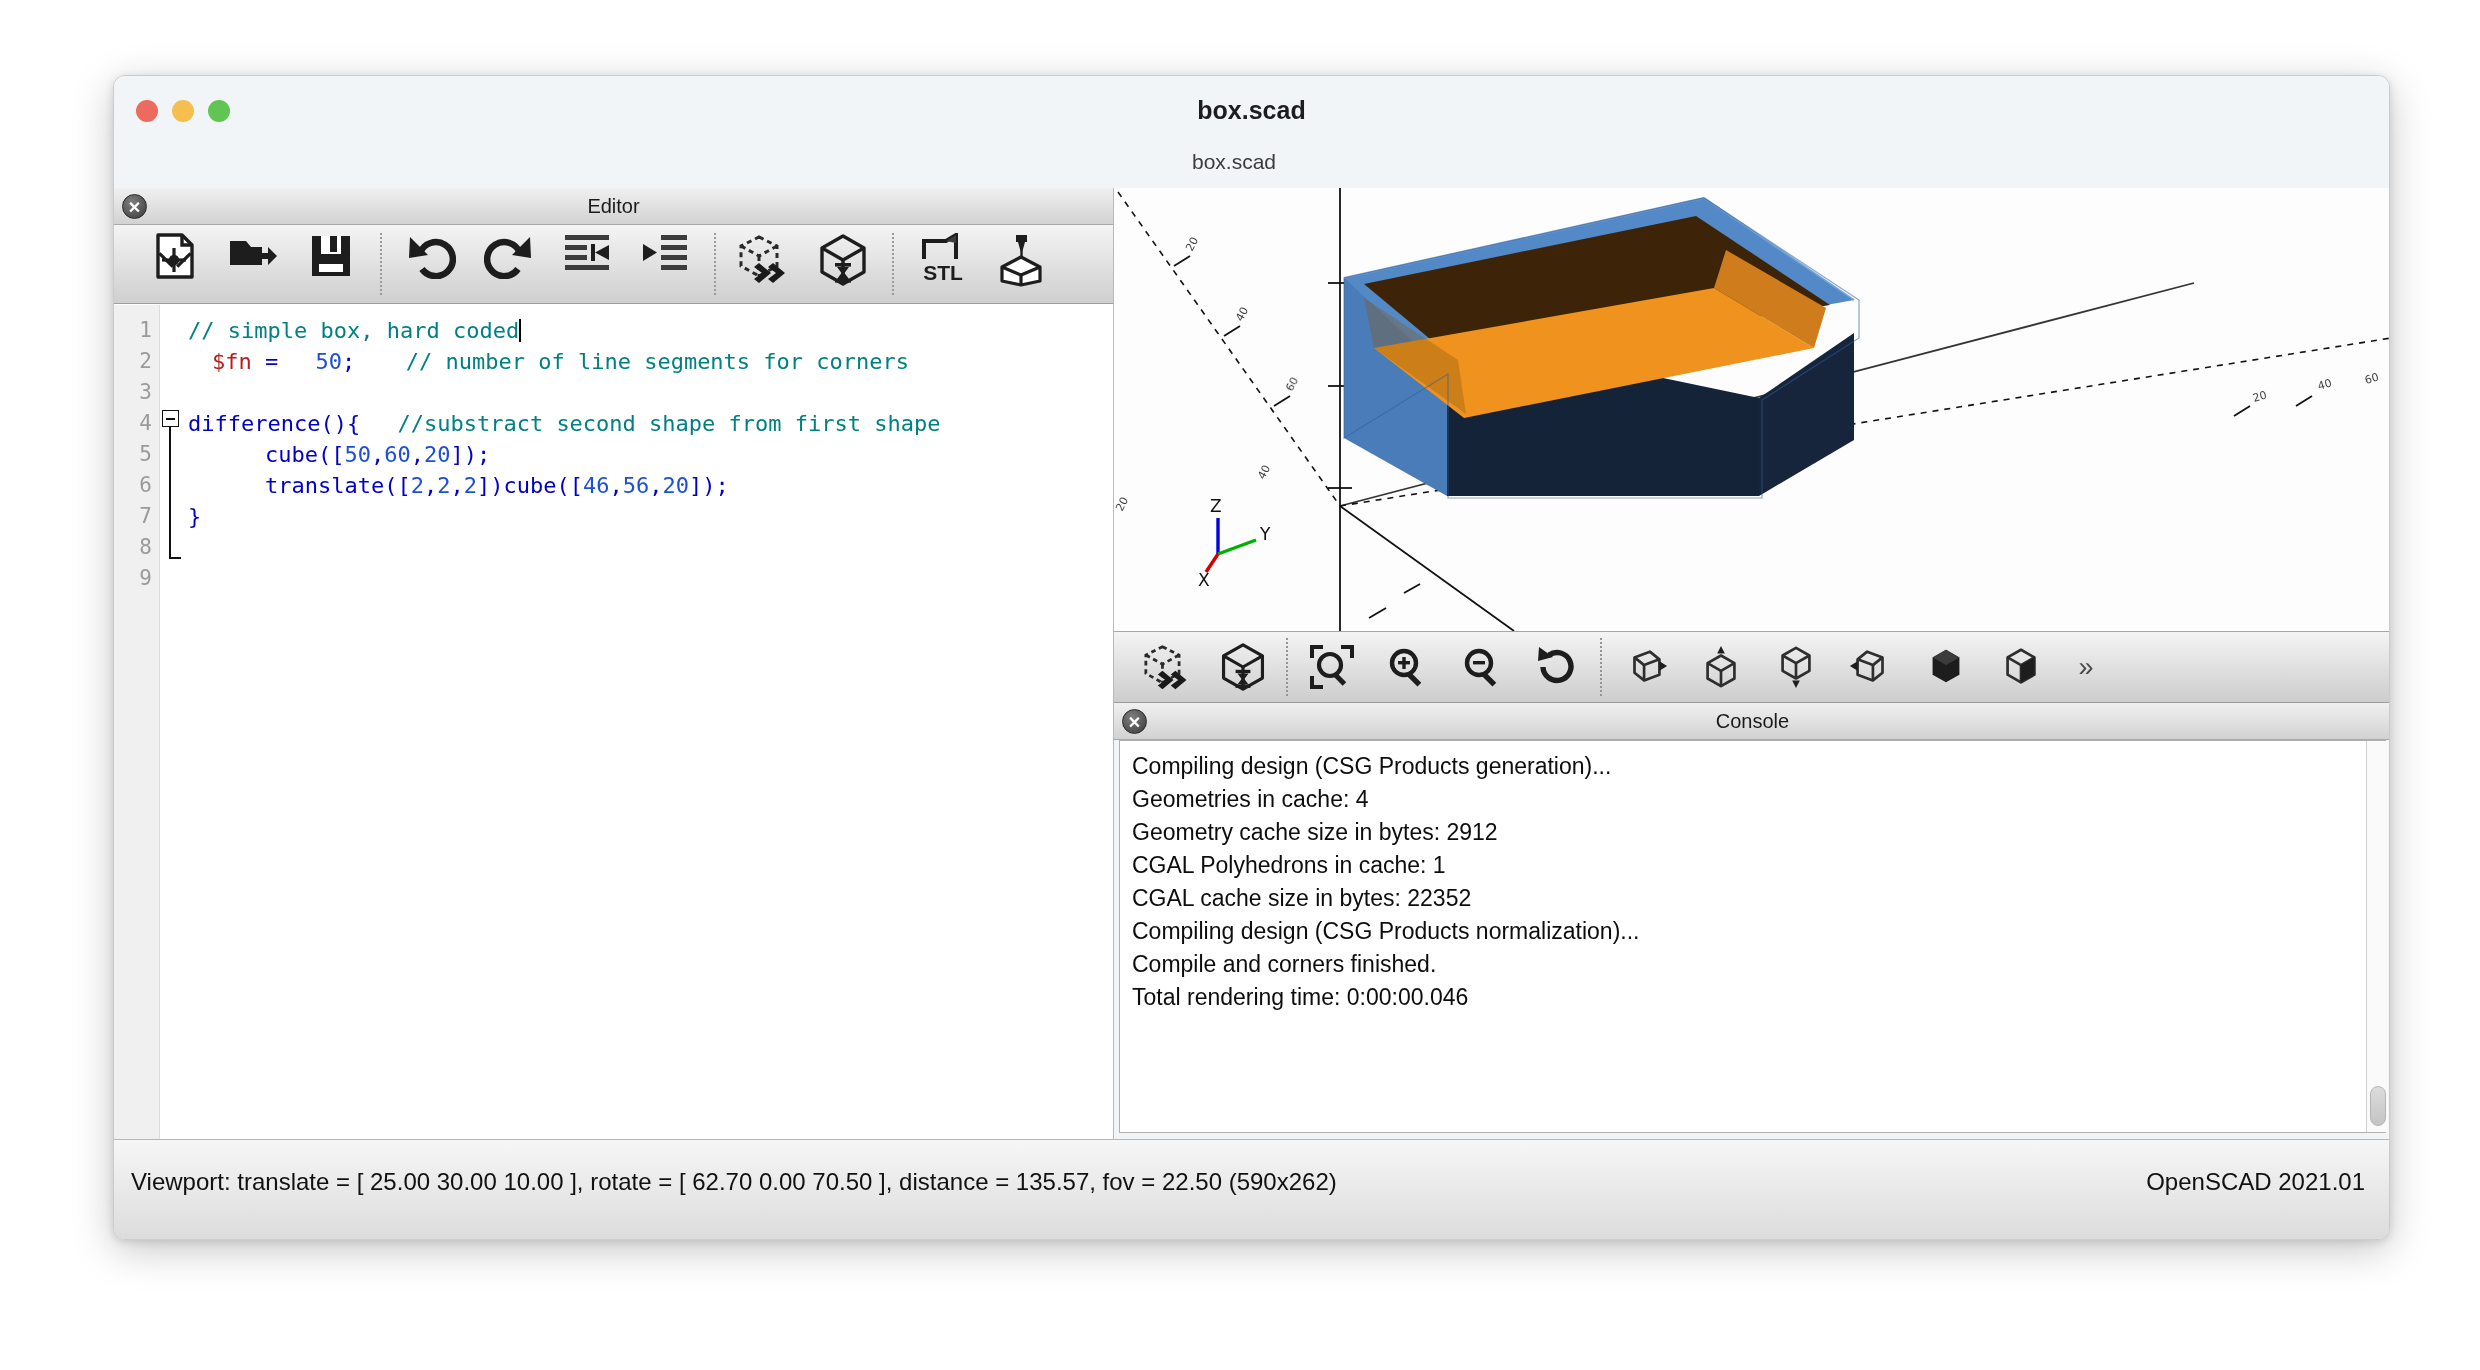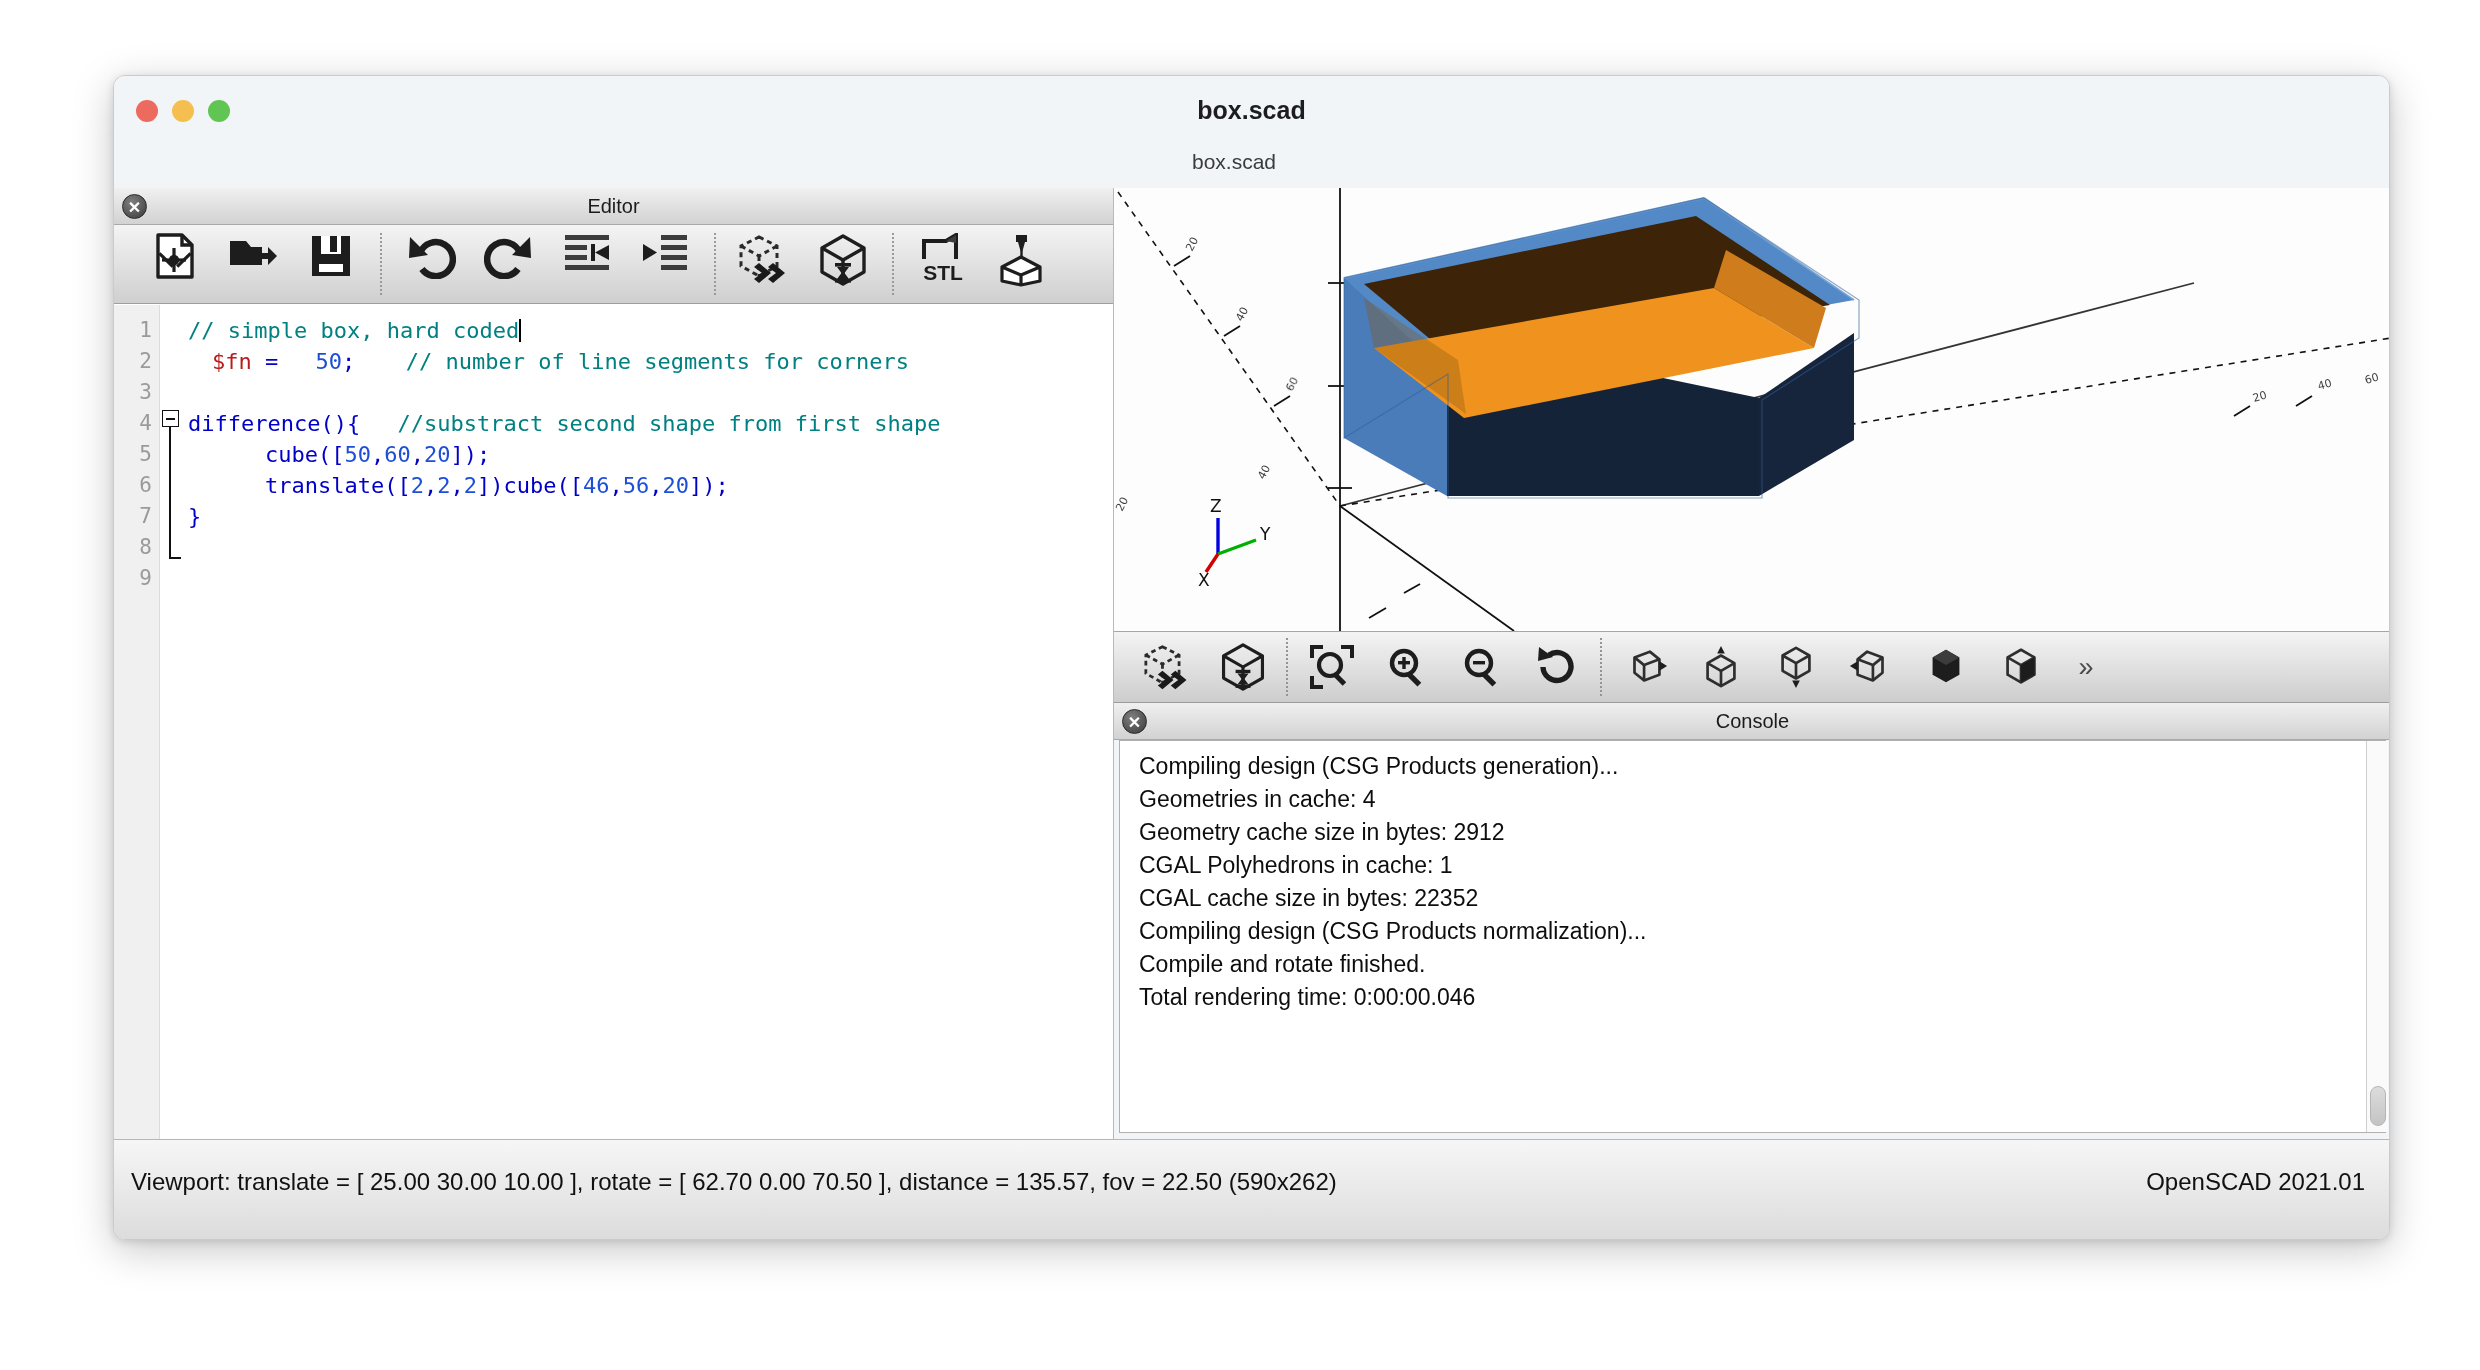--- a/index.html
+++ b/index.html
@@ -208,21 +208,21 @@
   #console-dock {
     position: absolute; left: 0; top: 515px;
     width: 100%; height: 438px;
     background: #f2f5f7;
   }
   #console-body {
     position: absolute; left: 5px; top: 37px;
     width: 1267px; height: 393px;
     background: #ffffff;
     border: 1px solid #b0b0b0;
-    padding: 9px 19px;
+    padding: 9px 12px;
     overflow: hidden;
   }
   .con-line {
     font-family: "Liberation Sans", sans-serif;
     font-size: 23px; line-height: 33px; color: #0d0d0d;
     white-space: pre;
   }
   #con-scroll {
     position: absolute; right: 3px; top: 38px;
     width: 22px; height: 391px;
@@ -651,21 +651,21 @@
           <div class="dock-close">✕</div>
           <div class="dock-title">Console</div>
         </div>
         <div id="console-body">
             <div class="con-line">Compiling design (CSG Products generation)...</div>
             <div class="con-line">Geometries in cache: 4</div>
             <div class="con-line">Geometry cache size in bytes: 2912</div>
             <div class="con-line">CGAL Polyhedrons in cache: 1</div>
             <div class="con-line">CGAL cache size in bytes: 22352</div>
             <div class="con-line">Compiling design (CSG Products normalization)...</div>
-            <div class="con-line">Compile and rotate finished.</div>
+            <div class="con-line">Compile and corners finished.</div>
             <div class="con-line">Total rendering time: 0:00:00.046</div>
           </div>
         <div id="con-scroll">
           <div id="con-thumb"></div>
         </div>
       </div>
 
     </div>
   </div>
 

